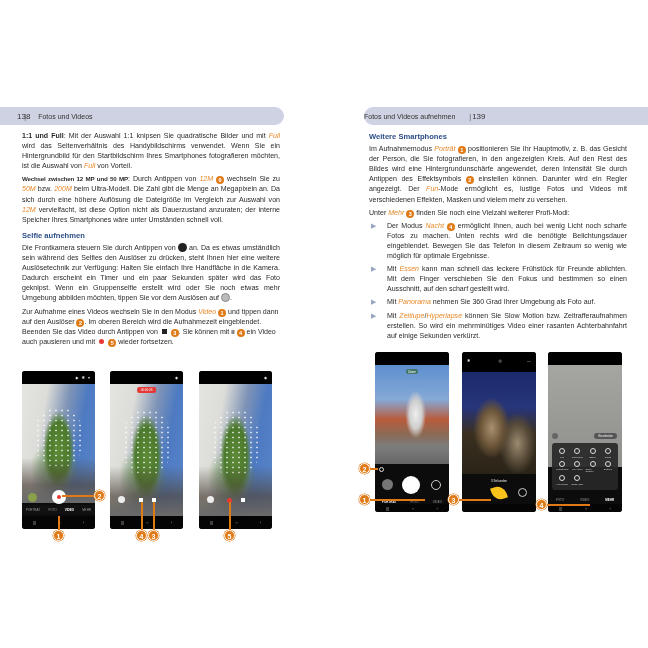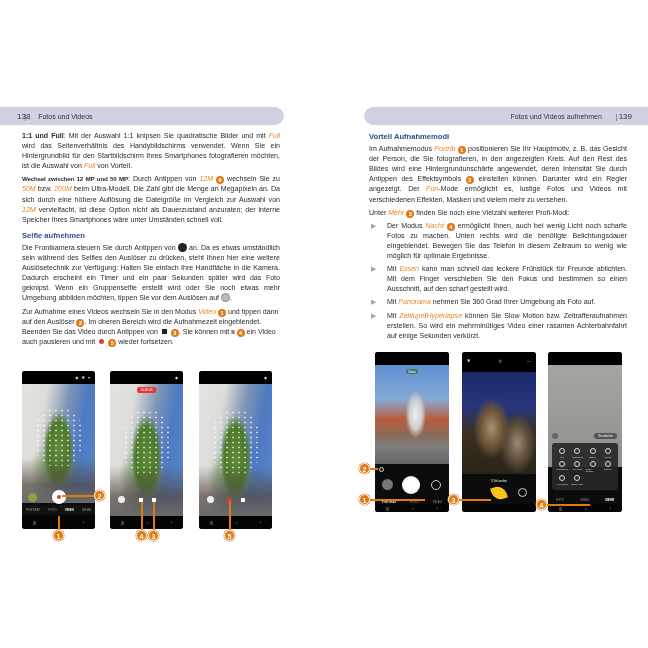--- a/index.html
+++ b/index.html
@@ -5,21 +5,21 @@
   * { box-sizing: border-box; margin: 0; padding: 0; }
   html, body { width: 648px; height: 648px; background: #ffffff; overflow: hidden; }
   body { font-family: "Liberation Sans", sans-serif; color: #222; position: relative; }
 
   .page { position: absolute; top: 0; height: 648px; }
   .page.left { left: 0; width: 324px; }
   .page.right { left: 324px; width: 324px; }
 
   .header-bar { position: absolute; top: 107px; height: 18px; background: #cfd2e2; display: flex; align-items: center; font-size: 7px; color: #333; }
   .left .header-bar { left: 0; width: 284px; border-radius: 0 10px 10px 0; padding-left: 17px; }
-  .right .header-bar { left: 40px; width: 284px; border-radius: 10px 0 0 10px; justify-content: flex-end; padding-right: 16px; }
+  .right .header-bar { left: 40px; width: 284px; border-radius: 10px 0 0 10px; justify-content: flex-start; padding-right: 16px; }
   .header-bar .pnum { font-size: 8px; }
   .left .header-bar .pnum { margin-right: 2px; }
   .right .header-bar .pnum { margin-left: 12px; }
   .header-bar .sep { color: #555; }
 
   .text { position: absolute; font-size: 7.05px; line-height: 10.1px; text-align: justify; color: #2a2a2a; }
   .left .text { left: 22px; width: 258px; }
   .right .text { left: 45px; width: 258px; }
 
   .para { margin-bottom: 3px; }
@@ -175,21 +175,21 @@
 </div>
 
 <div class="page right">
   <div class="header-bar">
     <span>Fotos und Videos aufnehmen</span>
     <span class="sep" style="margin-left:14px;">|</span>
     <span class="pnum" style="margin-left:1px;">139</span>
   </div>
 
   <div class="text" style="top:130px;">
-    <h3 style="margin-top:2px;">Vorteil Aufnahmemodi</h3>
+    <h3 style="margin-top:2px;">Weitere Smartphones</h3>
     <p class="para">
       <span>Im Aufnahmemodus </span><span class="ui">Porträt</span> <span class="num">1</span><span> positionieren Sie Ihr Hauptmotiv, z. B. das Gesicht der Person, die Sie fotografieren, in den angezeigten Kreis. Auf den Rest des Bildes wird eine Hintergrundunschärfe angewendet, deren Intensität Sie durch Antippen des Effektsymbols </span><span class="num">2</span><span> einstellen können. Darunter wird ein Regler angezeigt. Der </span><span class="ui">Fun</span><span>-Mode ermöglicht es, lustige Fotos und Videos mit verschiedenen Effekten, Masken und vielem mehr zu versehen.</span>
     </p>
     <p class="para">
       <span>Unter </span><span class="ui">Mehr</span> <span class="num">3</span><span> finden Sie noch eine Vielzahl weiterer Profi-Modi:</span>
     </p>
     <ul class="bullets">
       <li><span class="arrow">▶</span><span>Der Modus </span><span class="ui">Nacht</span> <span class="num">4</span><span> ermöglicht Ihnen, auch bei wenig Licht noch scharfe Fotos zu machen. Unten rechts wird die benötigte Belichtungsdauer eingeblendet. Bewegen Sie das Telefon in diesem Zeitraum so wenig wie möglich für optimale Ergebnisse.</span></li>
       <li><span class="arrow">▶</span><span>Mit </span><span class="ui">Essen</span><span> kann man schnell das leckere Frühstück für Freunde ablichten. Mit dem Finger verschieben Sie den Fokus und bestimmen so einen Ausschnitt, auf den scharf gestellt wird.</span></li>
       <li><span class="arrow">▶</span><span>Mit </span><span class="ui">Panorama</span><span> nehmen Sie 360 Grad Ihrer Umgebung als Foto auf.</span></li>

